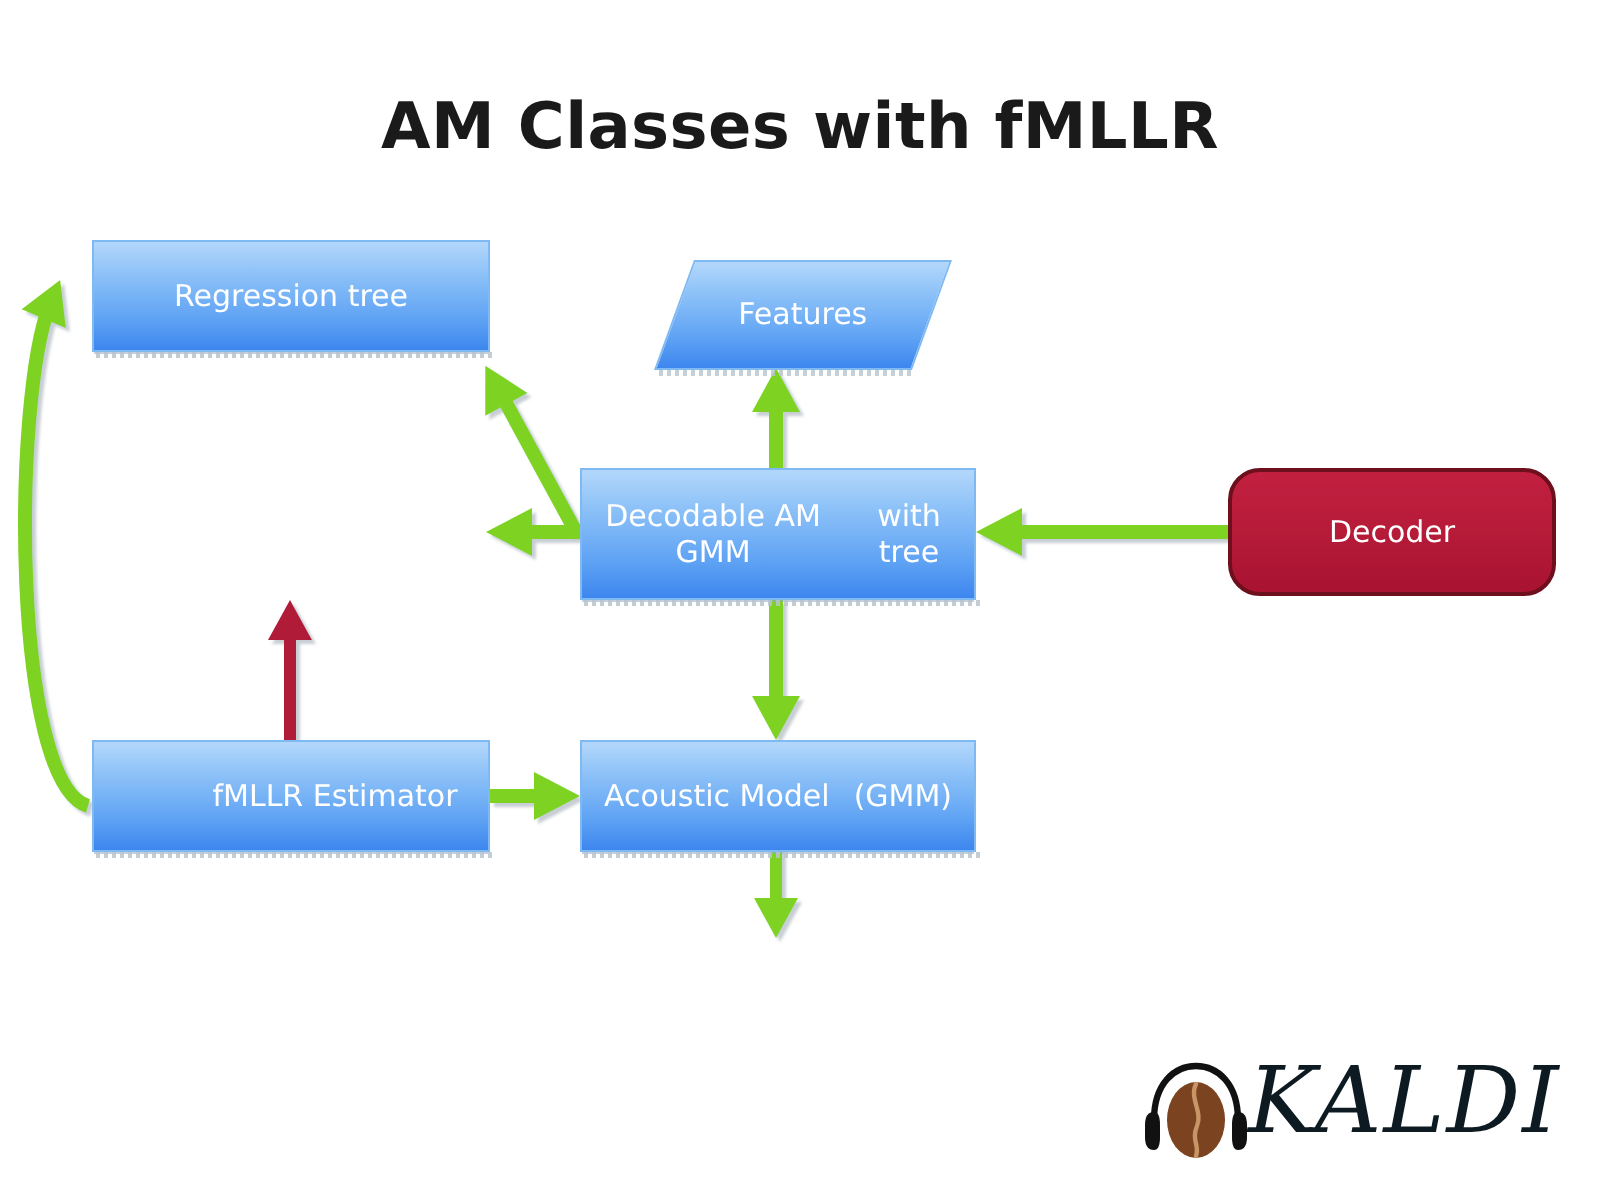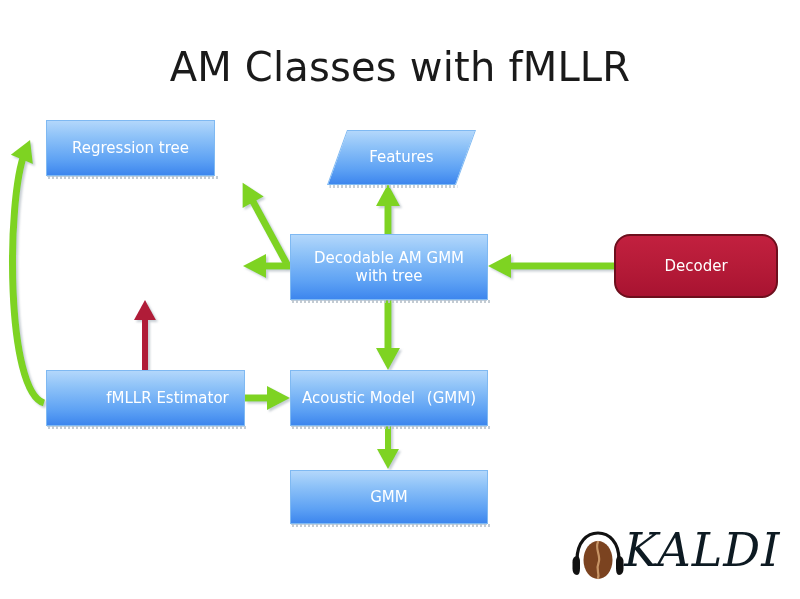--- a/index.html
+++ b/index.html
@@ -17,22 +17,22 @@
     height: 599px;
     background: #ffffff;
     overflow: hidden;
   }
   #title {
     position: absolute;
     left: 0;
     top: 44px;
     width: 800px;
     text-align: center;
-    font-size: 40px;
-    font-weight: normal;
+    font-size: 32px;
+    font-weight: bold;
     color: #1a1a1a;
     letter-spacing: 0.2px;
     font-family: "DejaVu Sans", sans-serif;
   }
 
   
   .node {
     position: absolute;
     box-sizing: border-box;
     display: flex;
@@ -171,50 +171,47 @@
       <line x1="245" y1="398" x2="273" y2="398" stroke="#7ed321" stroke-width="7"></line>
       <polygon points="290,398 267,386 267,410" fill="#7ed321"></polygon>
     </g>
 
     <g filter="url(#shadowlite)">
       <line x1="145" y1="370" x2="145" y2="316" stroke="#b01a39" stroke-width="6"></line>
       <polygon points="145,300 156,320 134,320" fill="#b01a39"></polygon>
     </g>
   </svg>
 
-  <div class="node blue" style="left:46px; top:120px; width:169px; height:56px;">
+  <div class="node blue" style="left:46px; top:120px; width:199px; height:56px;">
     <span class="lbl">Regression tree</span>
   </div>
 
   <div class="node para" style="left:337px; top:130px; width:129px; height:55px;">
     <span class="lbl">Features</span>
   </div>
 
 
-  <div class="node blue" style="left:290px; top:234px; width:198px; height:66px; flex-direction:column;">
+  <div class="node blue" style="left:290px; top:234px; width:198px; height:66px; ">
     <span class="lbl">Decodable AM GMM</span>
     <span class="lbl">with tree</span>
   </div>
 
   <div class="node red" style="left:614px; top:234px; width:164px; height:64px;">
     <span class="lbl">Decoder</span>
   </div>
 
   <div class="node blue" style="left:46px; top:370px; width:199px; height:56px;padding-left:44px;">
     <span class="lbl">fMLLR Estimator</span>
   </div>
 
   <div class="node blue" style="left:290px; top:370px; width:198px; height:56px; flex-direction:row;">
     <span class="lbl">Acoustic Model</span>
     <span class="lbl">(GMM)</span>
   </div>
 
-  <div class="node blue" style="left:290px; top:470px; width:198px; height:54px;">
-    <span class="lbl">GMM</span>
-  </div>
 
   <div id="logo">
     <svg width="64" height="64" viewBox="0 0 64 64" xmlns="http://www.w3.org/2000/svg" style="position:absolute; left:0; top:2px;">
 
       <path d="M11,34 C11,16 21,7 32,7 C43,7 53,16 53,34" fill="none" stroke="#111111" stroke-width="3.2" stroke-linecap="round"></path>
 
       <path d="M11,30 q-4.5,0 -4.5,6.5 v6 q0,6.5 4.5,6.5 q3,0 3,-6.5 v-6 q0,-6.5 -3,-6.5 z" fill="#111111"></path>
 
       <path d="M53,30 q4.5,0 4.5,6.5 v6 q0,6.5 -4.5,6.5 q-3,0 -3,-6.5 v-6 q0,-6.5 3,-6.5 z" fill="#111111"></path>
 

